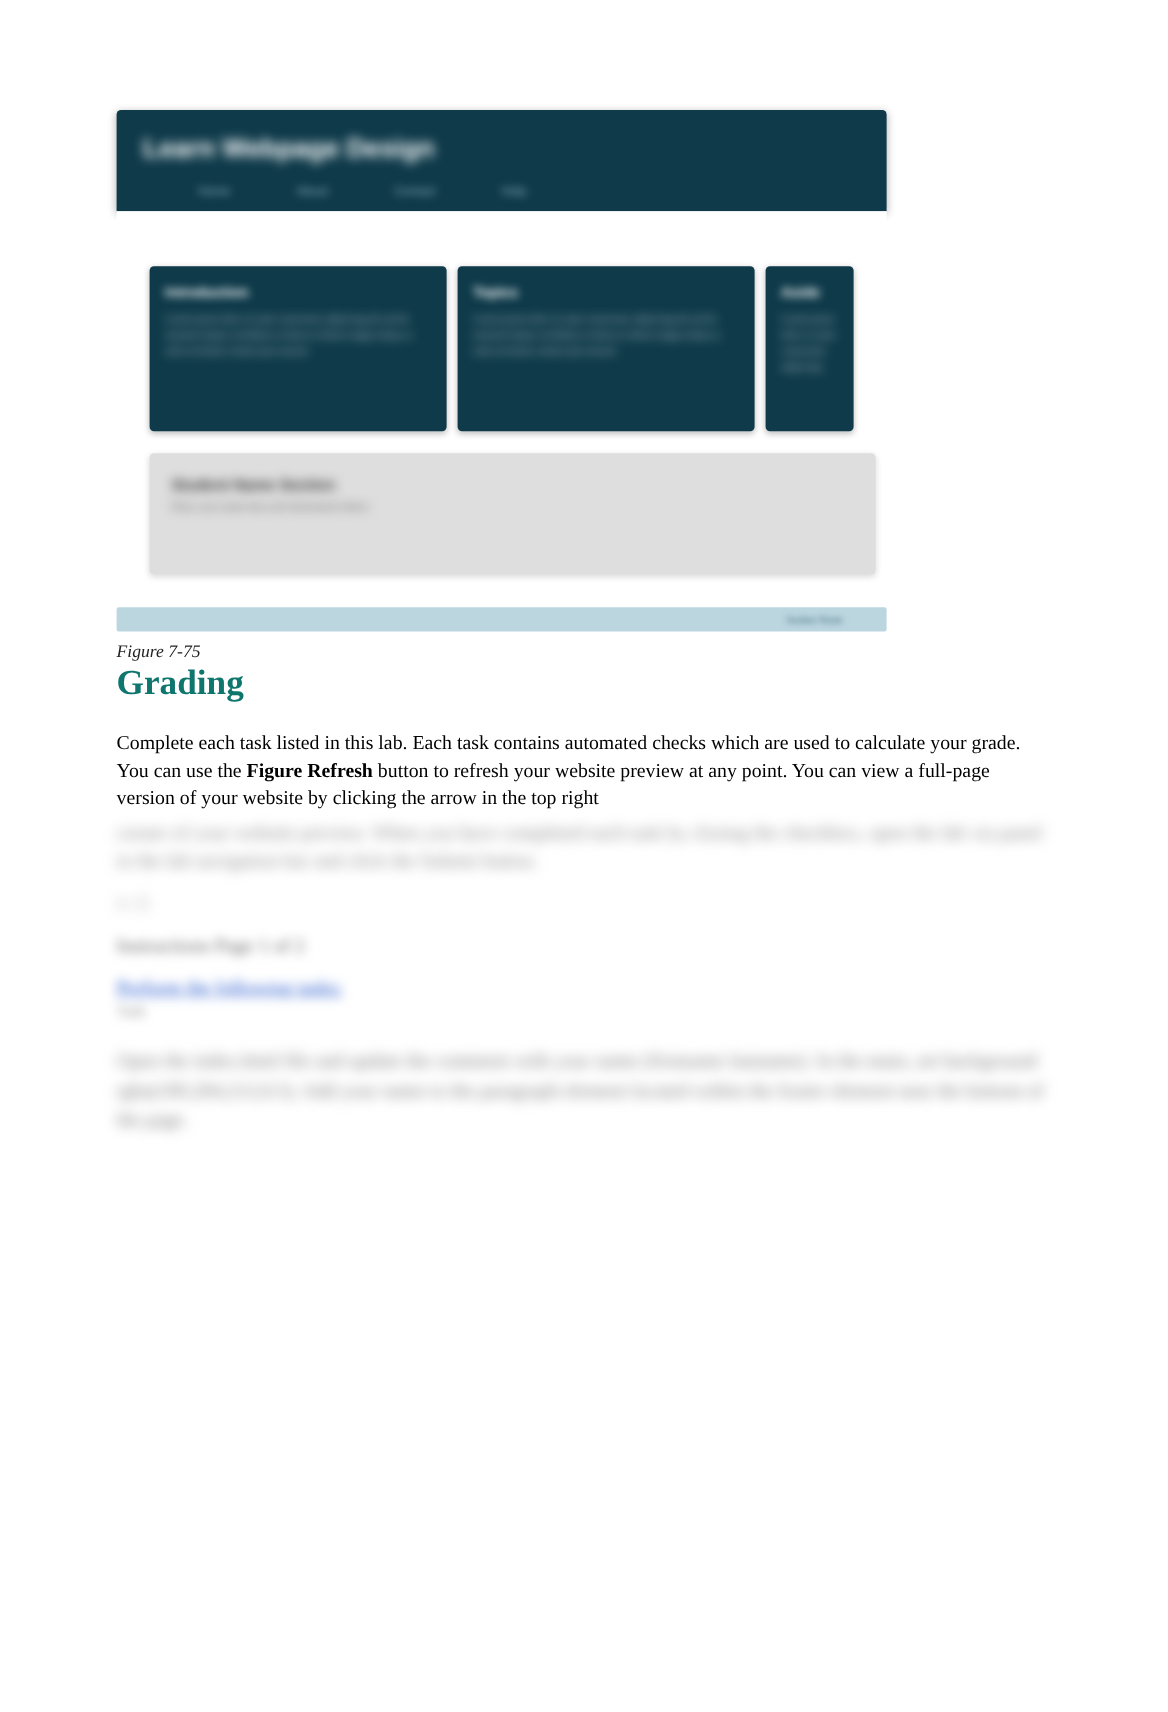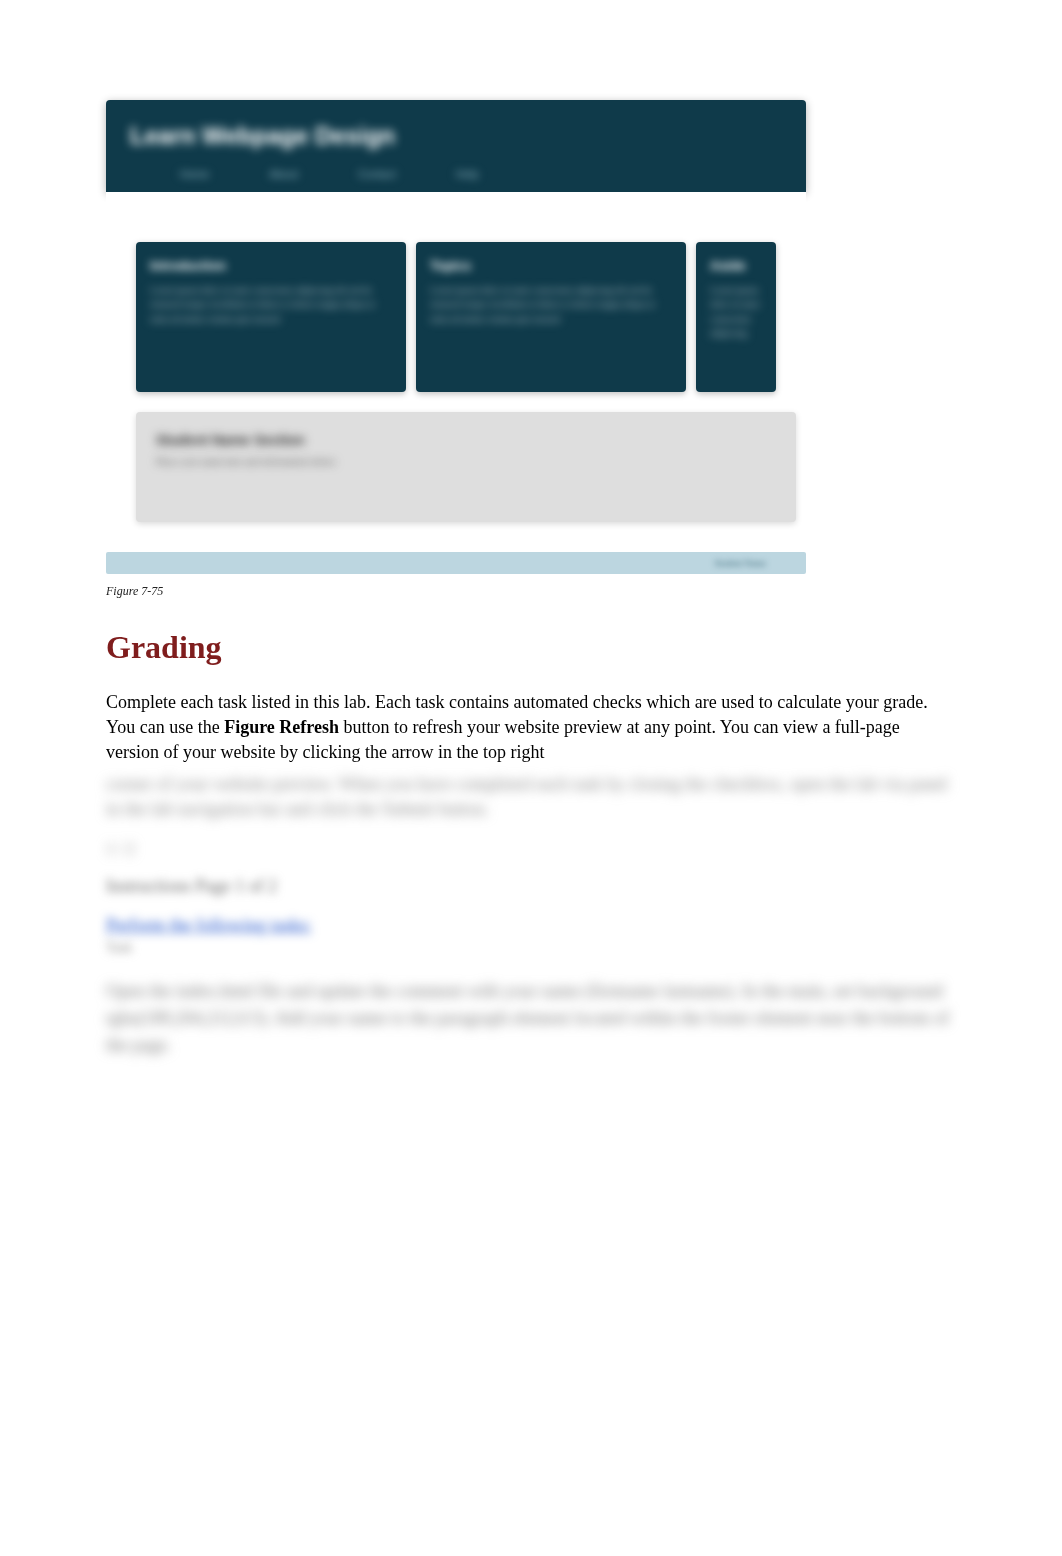--- a/index.html
+++ b/index.html
@@ -108,30 +108,29 @@
       align-items: center;
       padding-right: 40px;
     }
     .footer-text {
       color: #2a5a6a;
       font-size: 9px;
       filter: blur(3px);
     }
     .figure-caption {
       font-style: italic;
-      font-size: 12px;
+      font-size: 16px;
       color: #222;
       margin-top: 8px;
-      margin-bottom: 30px;
       font-family: 'Times New Roman', serif;
     }
     .grading-heading {
       font-size: 32px;
       font-weight: bold;
-      color: #7f1d1d;
+      color: #0f766e;
       margin-bottom: 24px;
       font-family: 'Times New Roman', serif;
     }
     .grading-text {
       font-size: 18px;
       line-height: 1.4;
       color: #000;
       font-family: 'Times New Roman', serif;
       margin-bottom: 6px;
     }

